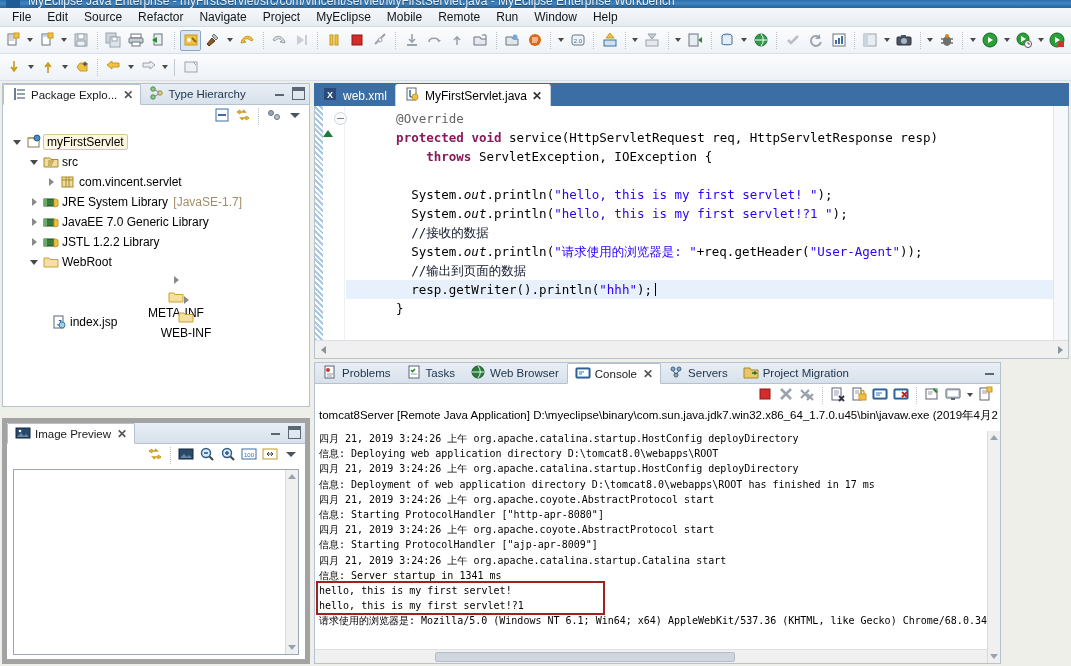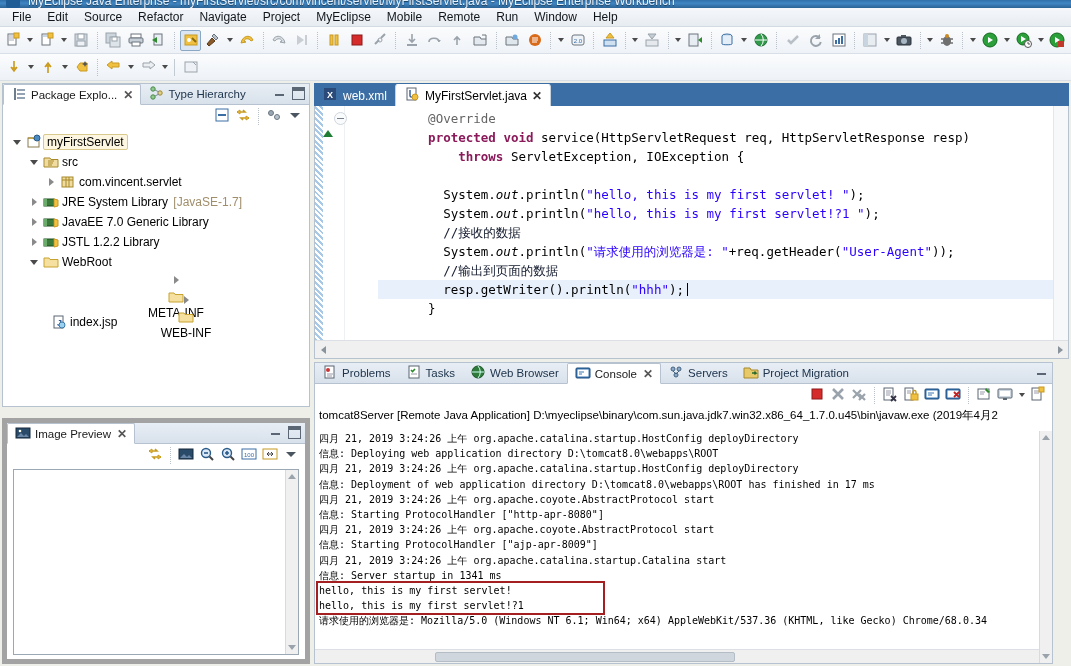--- a/index.html
+++ b/index.html
@@ -174,21 +174,21 @@
   .gutter-marks {
     position: absolute; top: 0; left: 8px; width: 22px; bottom: 18px;
     background: #fff; border-right: 1px solid #eef1f4;
   }
   .code {
     position: absolute; top: 0; left: 31px; right: 15px; bottom: 18px;
     font-family: "DejaVu Sans Mono", monospace; font-size: 12.5px;
     line-height: 19px; color: #000; overflow: hidden; padding-top: 3px;
     white-space: pre;
   }
-  .code .ln { height: 19px; padding-left: 20px; margin-left: 32px; }
+  .code .ln { height: 19px; padding-left: 20px; }
   .code .ln.hl { background: #e8f0fb; }
   .kw { color: #8a1a5a; font-weight: bold; }
   .str { color: #2a00ff; }
   .cmt { color: #0f172a; }
   .ann { color: #646464; }
   .ital { font-style: italic; }
   .caret {
     display: inline-block; width: 1px; height: 13px; background: #000;
     vertical-align: -2px; margin-left: 3px;
   }
@@ -210,21 +210,21 @@
     border: 1px solid #cfd6dd; border-radius: 50%; background: #fafbfc;
   }
   .foldmark i { position: absolute; left: 2px; right: 2px; top: 5px; height: 1px; background: #77818b; }
   .greenarrow {
     position: absolute; left: 0px; top: 24px; width: 0; height: 0;
     border-left: 5px solid transparent; border-right: 5px solid transparent;
     border-bottom: 7px solid #1e7d32;
   }
 
   
-  #consolePanel { left: 314px; top: 281px; width: 739px; height: 302px; border: 1px solid #b6c2cf; }
+  #consolePanel { left: 314px; top: 281px; width: 687px; height: 302px; border: 1px solid #b6c2cf; }
   .console-launch {
     height: 18px; padding: 2px 2px 0 4px; font-size: 11.5px; color: #000;
     white-space: nowrap; overflow: hidden; background: #fff;
   }
   .console-out {
     position: absolute; top: 68px; left: 0; right: 13px; bottom: 14px;
     background: #fff; font-family: "DejaVu Sans Mono", monospace;
     font-size: 10px; line-height: 15.2px; color: #000;
     overflow: hidden; padding-left: 4px; white-space: pre;
   }

